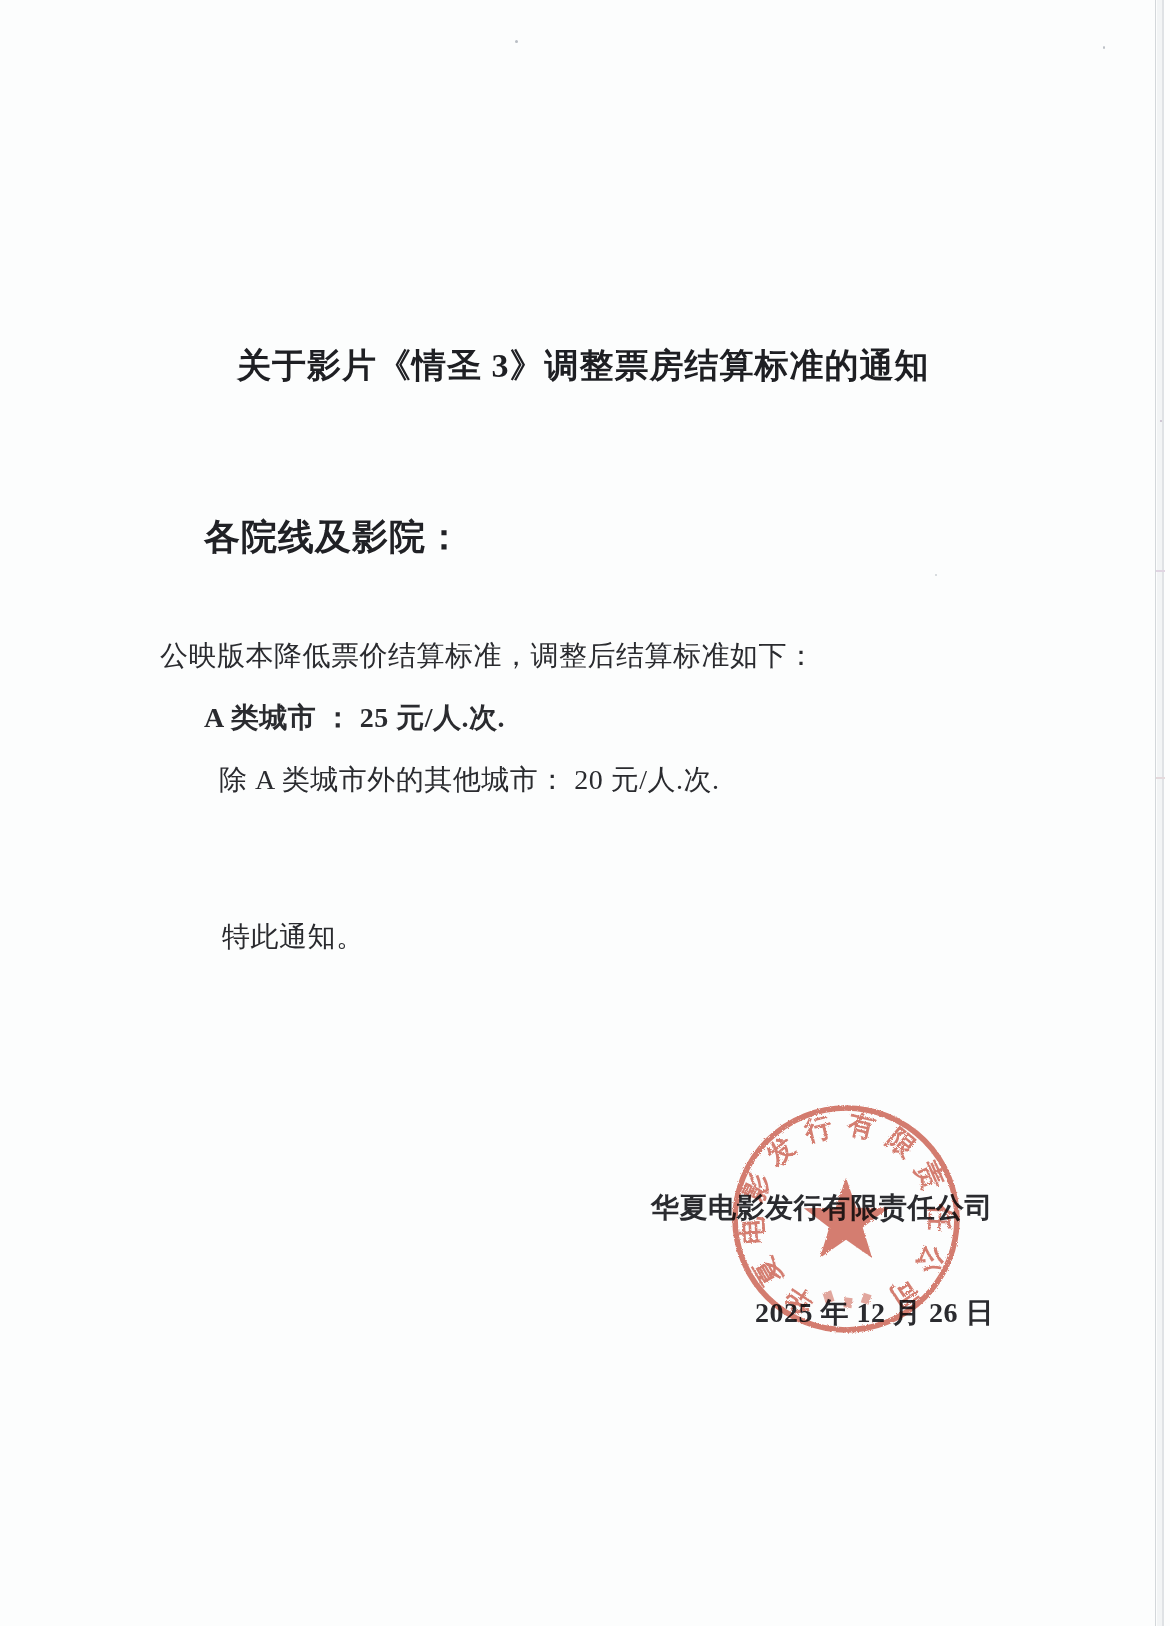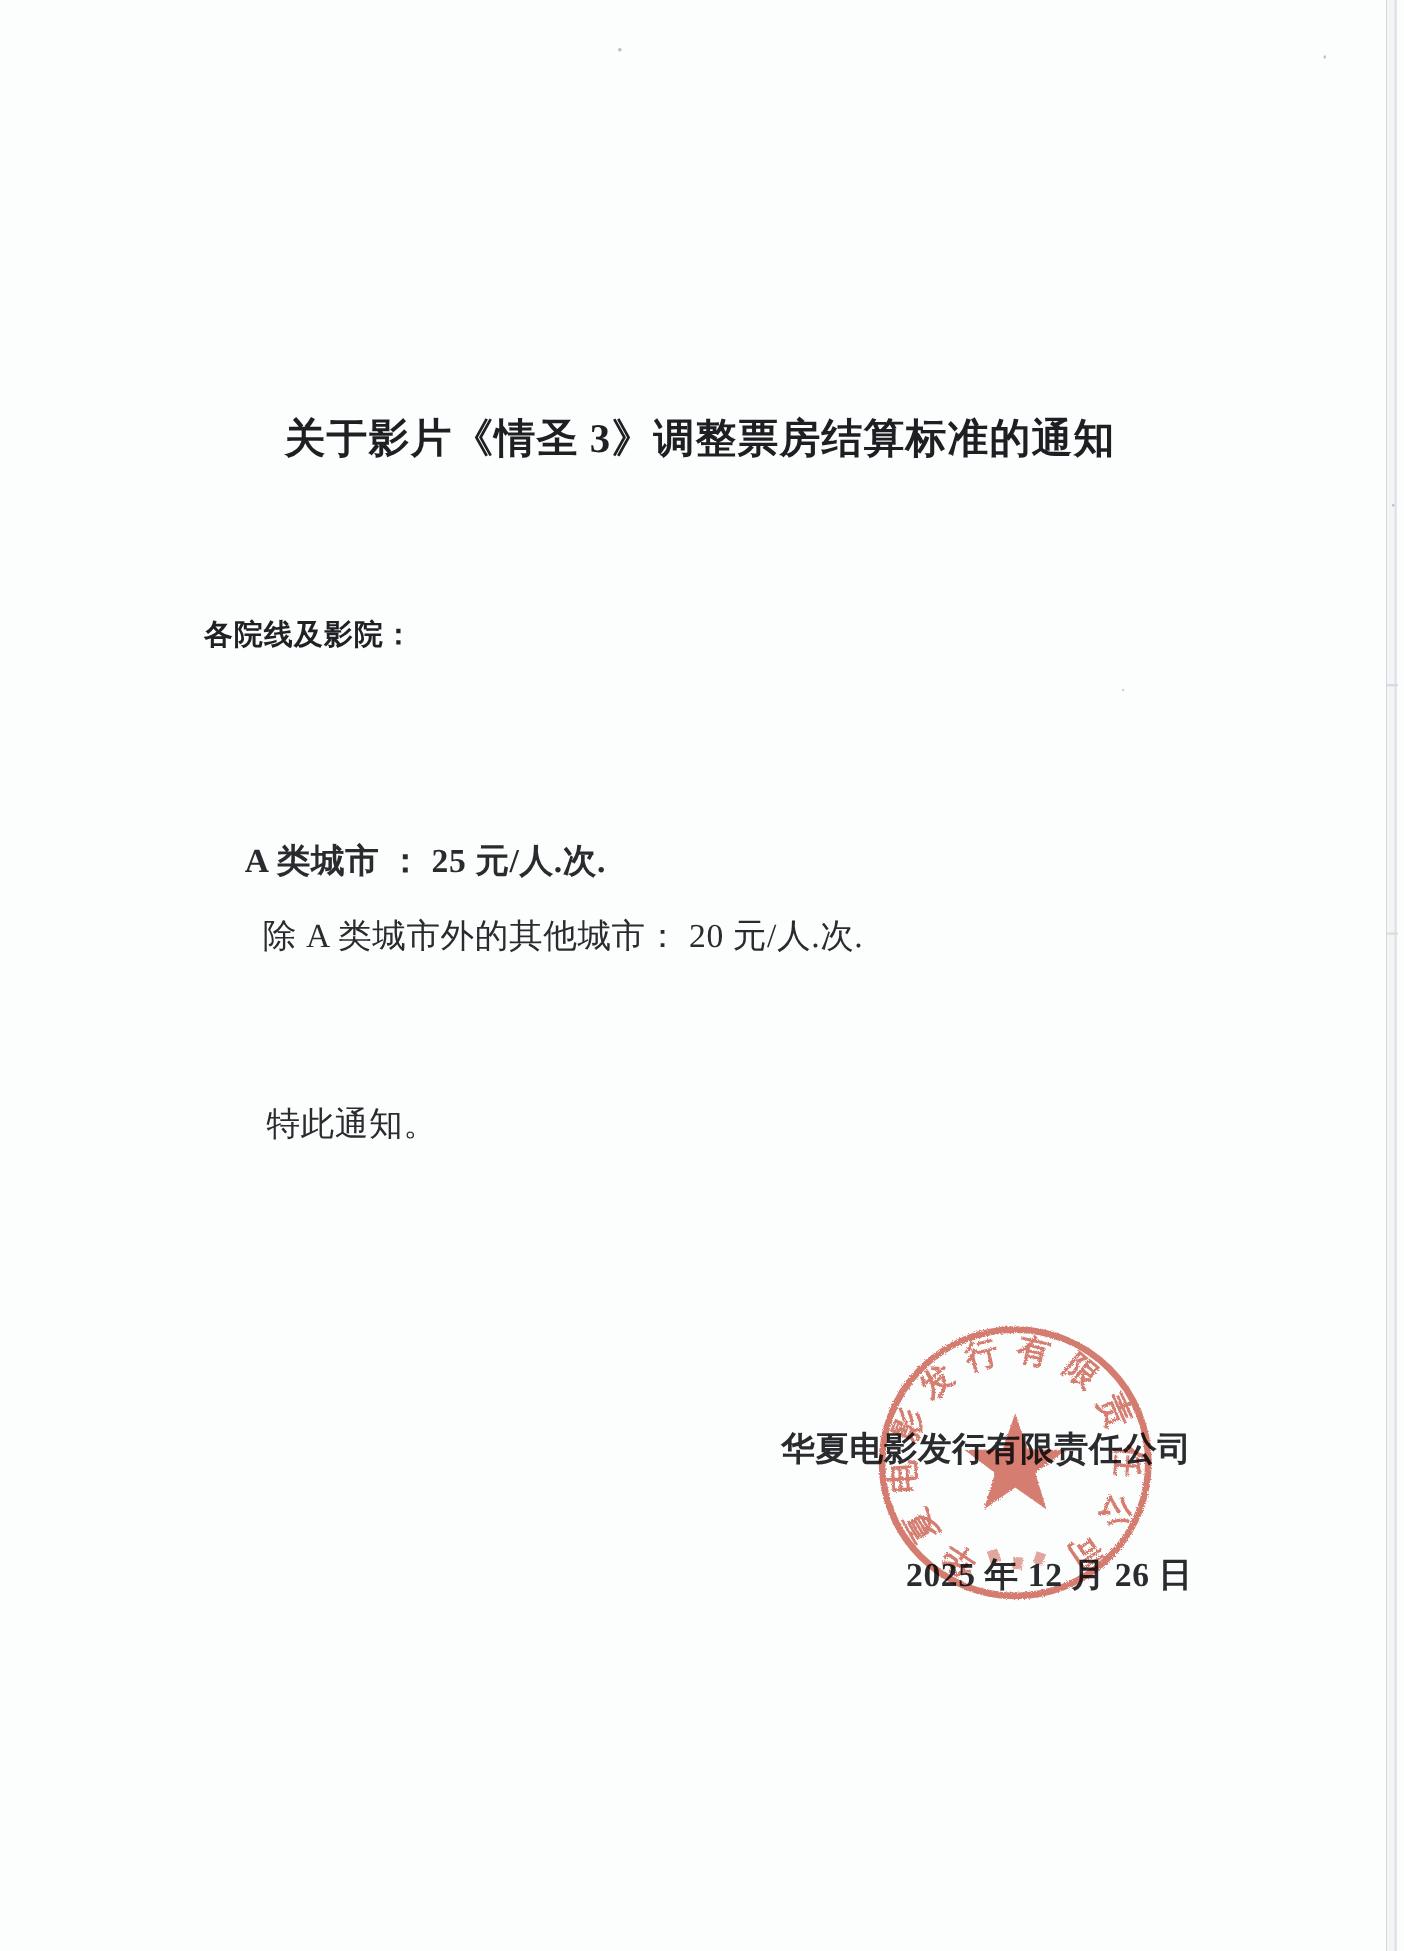--- a/index.html
+++ b/index.html
@@ -11,23 +11,24 @@
     font-family:"Liberation Serif","DejaVu Serif",serif;
     color:#26272b;
   }
   .line{position:absolute;white-space:pre;}
   .title{
     font-size:34px;font-weight:700;letter-spacing:1px;color:#1e1f23;
     font-family:"Liberation Serif","DejaVu Serif",serif;
     margin-top:16px;
   }
   .salutation{
-    font-size:24px;font-weight:700;color:#202125;
+    font-size:36px;font-weight:700;color:#202125;
     font-family:"Liberation Sans","DejaVu Sans",sans-serif;
     letter-spacing:1px;
+    margin-left:34px;
   }
   .body-text{font-size:28px;letter-spacing:0.5px;color:#2a2b2f;}
   .sig-text{font-size:28px;letter-spacing:0.5px;color:#2a2b2f;font-weight:bold;}
   
   .stamp{
     position:absolute;left:731px;top:1104px;width:230px;height:230px;
     mix-blend-mode:multiply;opacity:0.88;
   }
   
   .edge-strip{position:absolute;top:0;height:1626px;background:#f2f4f5;}
@@ -38,20 +39,21 @@
 </style>
 </head>
 <body>
 
 <div class="page">
 
   <div class="line title" style="left:237px;top:327px;">关于影片《情圣 3》调整票房结算标准的通知</div>
 
   <div class="line salutation" style="left:170px;top:513px;">各院线及影院：</div>
 
+  <div class="line body-text" style="left:160px;top:637px;">公映版本降低票价结算标准，调整后结算标准如下：</div>
 
   <div class="line body-text" style="left:204px;top:699px;font-weight:bold;">A 类城市 ： 25 元/人.次.</div>
   <div class="line body-text" style="left:219px;top:761px;">除 A 类城市外的其他城市： 20 元/人.次.</div>
 
   <div class="line body-text" style="left:222px;top:918px;">特此通知。</div>
 
   <div class="line sig-text" style="left:651px;top:1189px;">华夏电影发行有限责任公司</div>
   <div class="line sig-text" style="left:755px;top:1254px;margin-top:40px;">2025 年 12 月 26 日</div>
 
   <svg class="stamp" viewBox="0 0 228 228" xmlns="http://www.w3.org/2000/svg">

